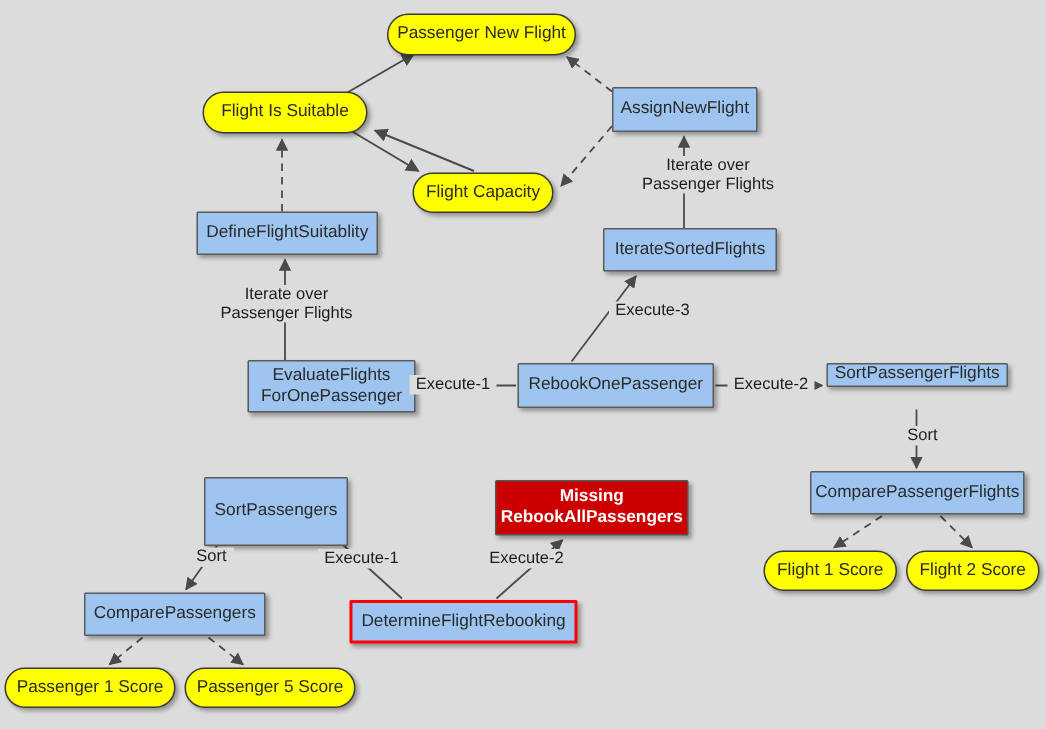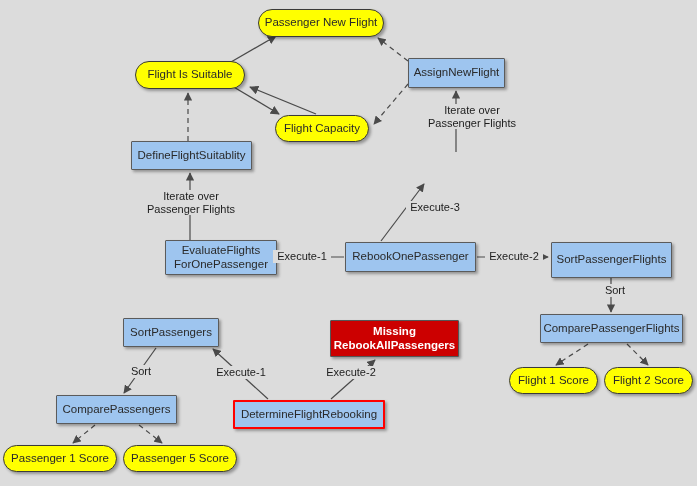--- a/index.html
+++ b/index.html
@@ -121,29 +121,30 @@
   <div class="node datastate" style="left:258px; top:9px; width:126px; height:28px;">Passenger New Flight</div>
 
   <div class="node datastate" style="left:135px; top:61px; width:110px; height:28px;">Flight Is Suitable</div>
 
   <div class="node process" style="left:408px; top:58px; width:97px; height:30px;">AssignNewFlight</div>
 
   <div class="node datastate" style="left:275px; top:115px; width:94px; height:27px;">Flight Capacity</div>
 
   <div class="node process" style="left:131px; top:141px; width:121px; height:29px;text-align:right;">DefineFlightSuitablity</div>
 
+  <div class="node process" style="left:402px; top:152px; width:116px; height:29px;">IterateSortedFlights</div>
 
   <div class="node process" style="left:133px; top:240px; width:112px; height:35px;margin-left:32px;">EvaluateFlights
 ForOnePassenger</div>
 
   <div class="node process" style="left:345px; top:242px; width:131px; height:30px;">RebookOnePassenger</div>
 
-  <div class="node process" style="left:551px; top:242px; width:121px; height:36px;">SortPassengerFlights</div>
+  <div class="node process" style="left:551px; top:242px; width:121px; height:16px;">SortPassengerFlights</div>
 
-  <div class="node process" style="left:123px; top:318px; width:96px; height:29px;">SortPassengers</div>
+  <div class="node process" style="left:136px; top:318px; width:96px; height:46px;">SortPassengers</div>
 
   <div class="node missing" style="left:330px; top:320px; width:129px; height:37px;">Missing
 RebookAllPassengers</div>
 
   <div class="node process" style="left:540px; top:314px; width:143px; height:29px;">ComparePassengerFlights</div>
 
   <div class="node process" style="left:56px; top:395px; width:121px; height:29px;">ComparePassengers</div>
 
   <div class="node process highlight" style="left:233px; top:400px; width:152px; height:29px;">DetermineFlightRebooking</div>
 

